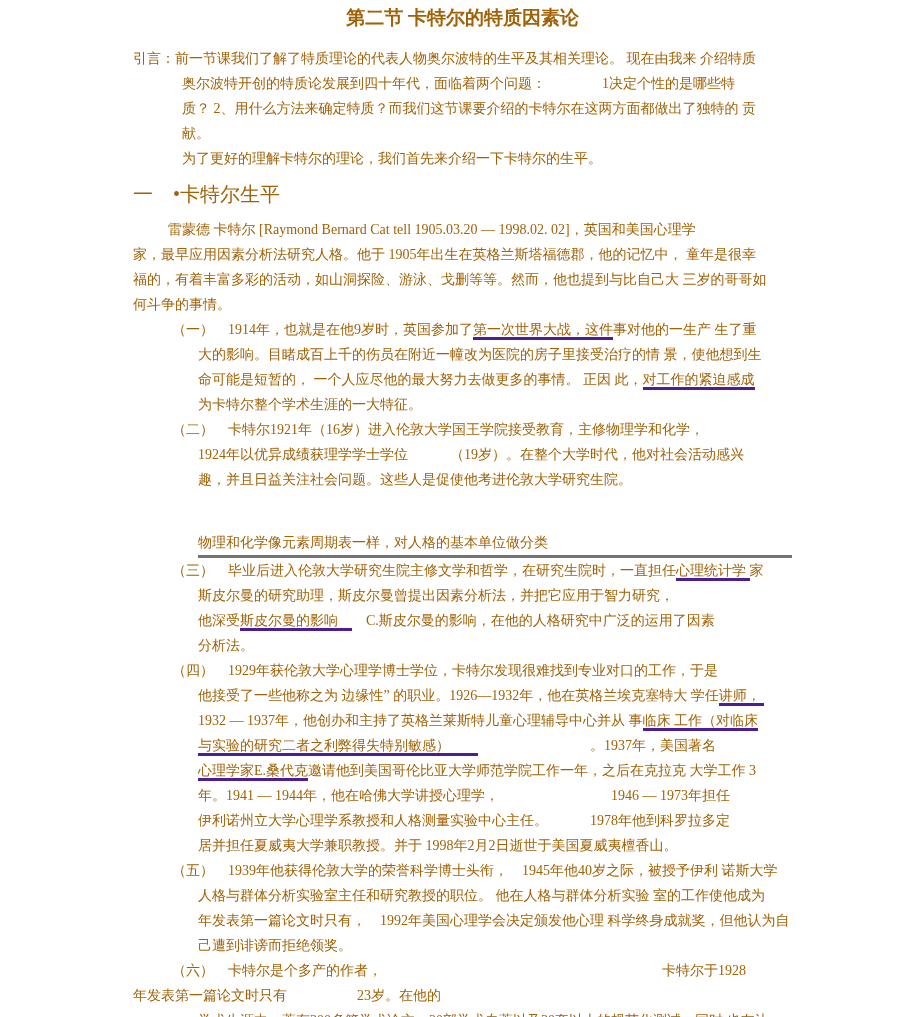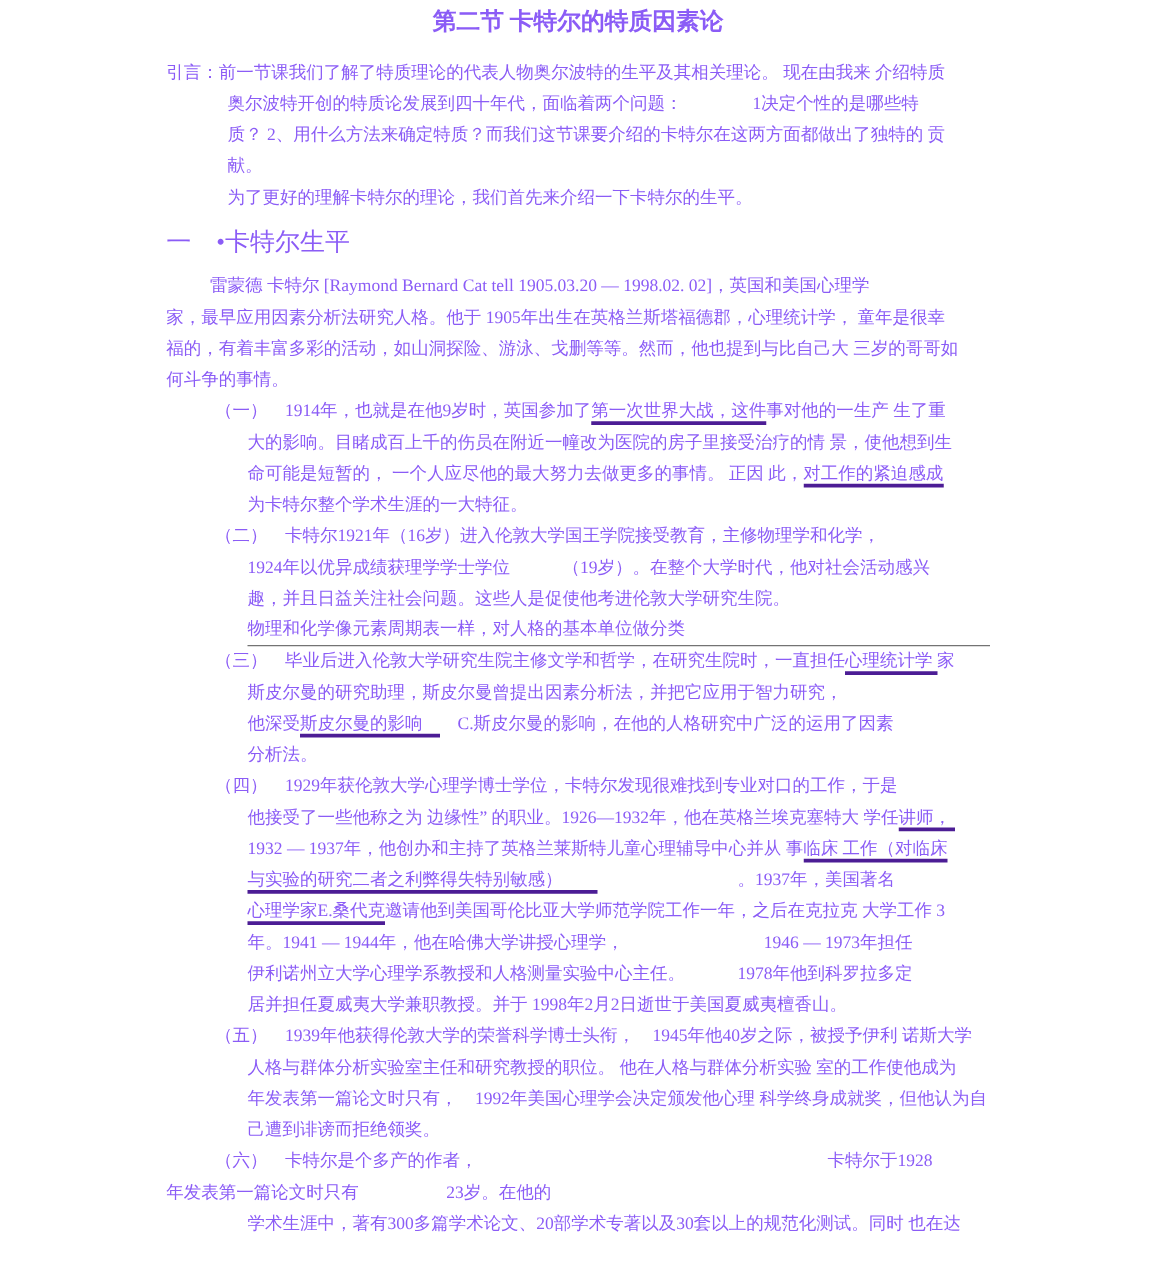--- a/index.html
+++ b/index.html
@@ -1,19 +1,19 @@
 <!DOCTYPE html>
 <html><head>
 <meta charset="utf-8">
 <style>
   html,body { margin:0; padding:0; }
   .page {
     width:920px; height:1017px;
     background:#ffffff;
-    color:#8b5cf6;
+    color:#a16207;
     font-family:"Liberation Serif","DejaVu Serif",serif;
     font-size:14px;
     overflow:hidden;
     position:relative;
   }
   .content { padding:4px 128px 0 133px; }
   .doc-title {
     text-align:center;
     font-weight:bold;
     font-size:19px;
@@ -31,41 +31,41 @@
   .line {
     line-height:25px;
     white-space:pre;
     height:25px;
   }
   .flush { margin-left:0; }
   .hang  { margin-left:49px; }
   .first { margin-left:35px; }
   .list  { margin-left:39px; }
   .cont  { margin-left:65px; }
-  .ruled { border-bottom:1px solid #737373; height:24px; line-height:24px; }
+  .ruled { border-bottom:3px solid #737373; height:24px; line-height:24px;margin-top:39px; }
   .seg { display:inline; }
   .seg.u { border-bottom:3px solid #4c1d95; }
 </style>
 </head>
 <body>
 
 <div class="page">
   <div class="content">
     <div class="doc-title">第二节 卡特尔的特质因素论</div>
     <div class="intro-host">
         <div class="line flush"><span class="seg">引言：前一节课我们了解了特质理论的代表人物奥尔波特的生平及其相关理论。 现在由我来 介绍特质</span></div>
         <div class="line hang"><span class="seg">奥尔波特开创的特质论发展到四十年代，面临着两个问题：　　　　1决定个性的是哪些特</span></div>
         <div class="line hang"><span class="seg">质？ 2、用什么方法来确定特质？而我们这节课要介绍的卡特尔在这两方面都做出了独特的 贡</span></div>
         <div class="line hang"><span class="seg">献。</span></div>
         <div class="line hang"><span class="seg">为了更好的理解卡特尔的理论，我们首先来介绍一下卡特尔的生平。</span></div>
       </div>
     <div class="section-heading">一　•卡特尔生平</div>
     <div class="body-host">
         <div class="line first"><span class="seg">雷蒙德 卡特尔 [Raymond Bernard Cat tell 1905.03.20 — 1998.02. 02]，英国和美国心理学</span></div>
-        <div class="line flush"><span class="seg">家，最早应用因素分析法研究人格。他于 1905年出生在英格兰斯塔福德郡，心理统计学， 童年是很幸</span></div>
+        <div class="line flush"><span class="seg">家，最早应用因素分析法研究人格。他于 1905年出生在英格兰斯塔福德郡，他的记忆中， 童年是很幸</span></div>
         <div class="line flush"><span class="seg">福的，有着丰富多彩的活动，如山洞探险、游泳、戈删等等。然而，他也提到与比自己大 三岁的哥哥如</span></div>
         <div class="line flush"><span class="seg">何斗争的事情。</span></div>
         <div class="line list"><span class="seg">（一）　1914年，也就是在他9岁时，英国参加了</span><span class="seg u">第一次世界大战，这件</span><span class="seg">事对他的一生产 生了重</span></div>
         <div class="line cont"><span class="seg">大的影响。目睹成百上千的伤员在附近一幢改为医院的房子里接受治疗的情 景，使他想到生</span></div>
         <div class="line cont"><span class="seg">命可能是短暂的， 一个人应尽他的最大努力去做更多的事情。 正因 此，</span><span class="seg u">对工作的紧迫感成</span></div>
         <div class="line cont"><span class="seg">为卡特尔整个学术生涯的一大特征。</span></div>
         <div class="line list"><span class="seg">（二）　卡特尔1921年（16岁）进入伦敦大学国王学院接受教育，主修物理学和化学，</span></div>
         <div class="line cont"><span class="seg">1924年以优异成绩获理学学士学位　　　（19岁）。在整个大学时代，他对社会活动感兴</span></div>
         <div class="line cont"><span class="seg">趣，并且日益关注社会问题。这些人是促使他考进伦敦大学研究生院。</span></div>
         <div class="line cont ruled"><span class="seg">物理和化学像元素周期表一样，对人格的基本单位做分类</span></div>

